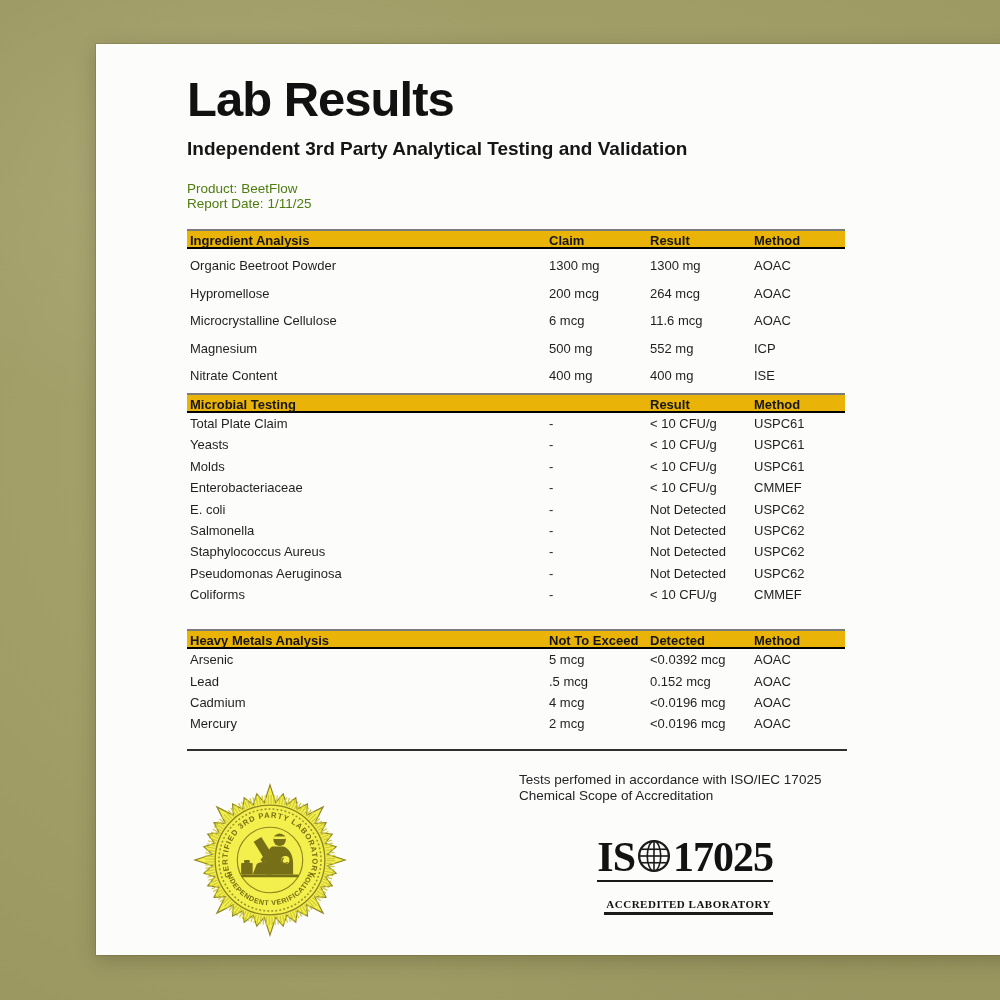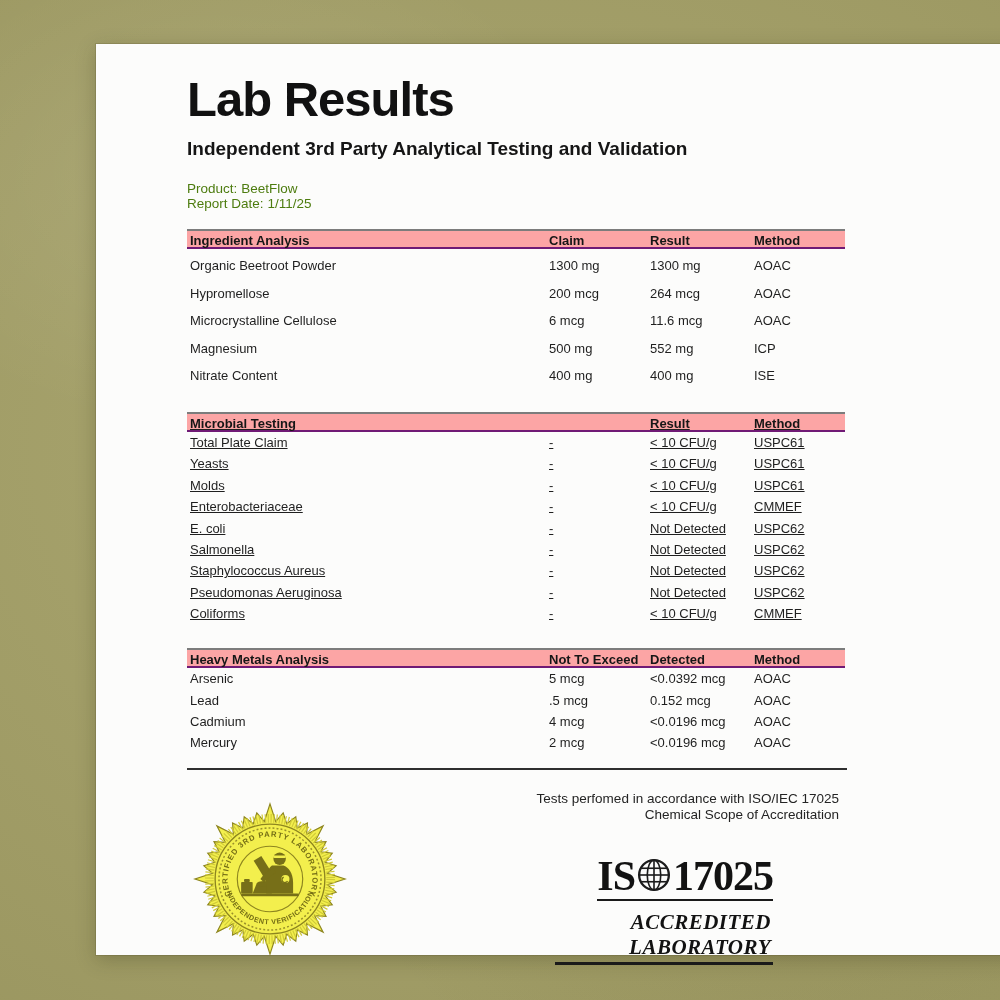--- a/index.html
+++ b/index.html
@@ -24,47 +24,47 @@
   .meta{margin-top:21px;font-size:13.5px;line-height:15px;color:#4d7c0f;}
   .meta .mline span{display:inline;}
   .meta .mval{margin-left:4px;}
 
   .tbl{width:658px;}
   .tbl .thead, .tbl .trow{
     display:grid;grid-template-columns:362px 101px 104px 91px;
     align-items:center;white-space:nowrap;
   }
   .tbl .thead{
-    background:#fca5a5;height:20px;line-height:20px;
-    border-top:2px solid #7c7c7c;border-bottom:2px solid #701a75;
+    background:#eab308;height:20px;line-height:20px;
+    border-top:2px solid #7c7c7c;border-bottom:2px solid #000000;
     box-sizing:border-box;font-weight:bold;font-size:13px;color:#161616;
   }
   .tbl .c.name{padding-left:3px;text-align:left;}
   .tbl .c{font-size:13px;text-align:left;}
   .tbl-ingredient{margin-top:18px;}
   .tbl-ingredient .trow{height:27.5px;line-height:27.5px;}
   .tbl-ingredient .tbody{padding-top:3px;}
-  .tbl-microbial{margin-top:22px;text-decoration:underline;}
+  .tbl-microbial{margin-top:3px;}
   .tbl-microbial .trow{height:21.4px;line-height:21.4px;}
   .tbl-heavy{margin-top:24px;}
   .tbl-heavy .trow{height:21.2px;line-height:21.2px;}
 
   .divider{margin-top:15px;width:660px;border-bottom:2px solid #2f2f2f;}
 
   .footer{position:relative;height:200px;}
   .seal{position:absolute;left:6px;top:32px;width:154px;height:154px;}
-  .note{position:absolute;left:332px;top:21px;width:320px;text-align:right;
+  .note{position:absolute;left:332px;top:21px;width:320px;text-align:left;
         font-size:13.5px;line-height:16px;color:#242424;}
   .iso{position:absolute;left:368px;top:84px;width:218px;text-align:right;
        font-family:"Liberation Serif", serif;color:#121212;}
   .iso-top{display:inline-block;font-size:42px;font-weight:bold;line-height:44px;
            letter-spacing:-1px;border-bottom:2px solid #1a1a1a;padding-bottom:1px;}
   .iso-top .globe{vertical-align:-3px;margin:0 1px;}
-  .iso-sub{display:inline-block;font-size:21px;font-weight:bold;letter-spacing:0.5px;
-           border-bottom:3px solid #1a1a1a;padding:1px 2px 2px 2px;margin-top:8px;font-style:italic;}
+  .iso-sub{display:inline-block;font-size:11px;font-weight:bold;letter-spacing:0.5px;
+           border-bottom:3px solid #1a1a1a;padding:1px 2px 2px 2px;margin-top:15px;}
 </style>
 </head>
 <body>
 
 <div class="page">
 
   <h1 class="title">Lab Results</h1>
   <h2 class="subtitle">Independent 3rd Party Analytical Testing and Validation</h2>
 
   <div class="meta">

